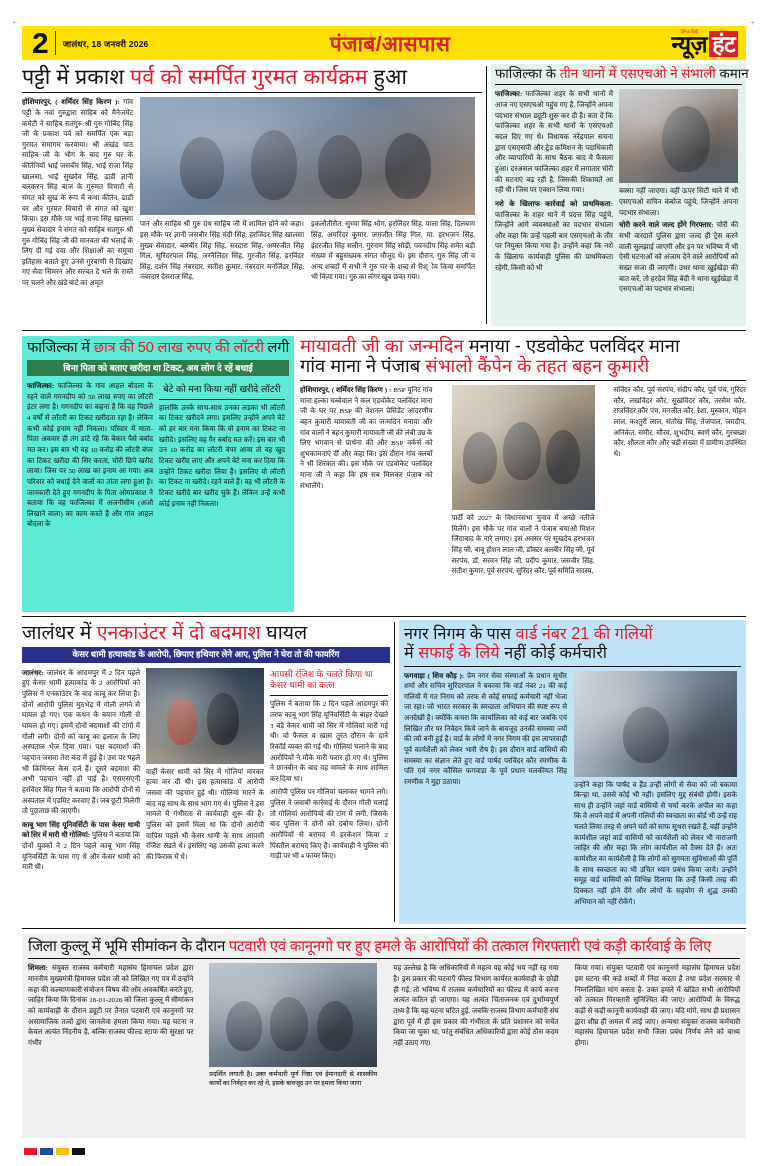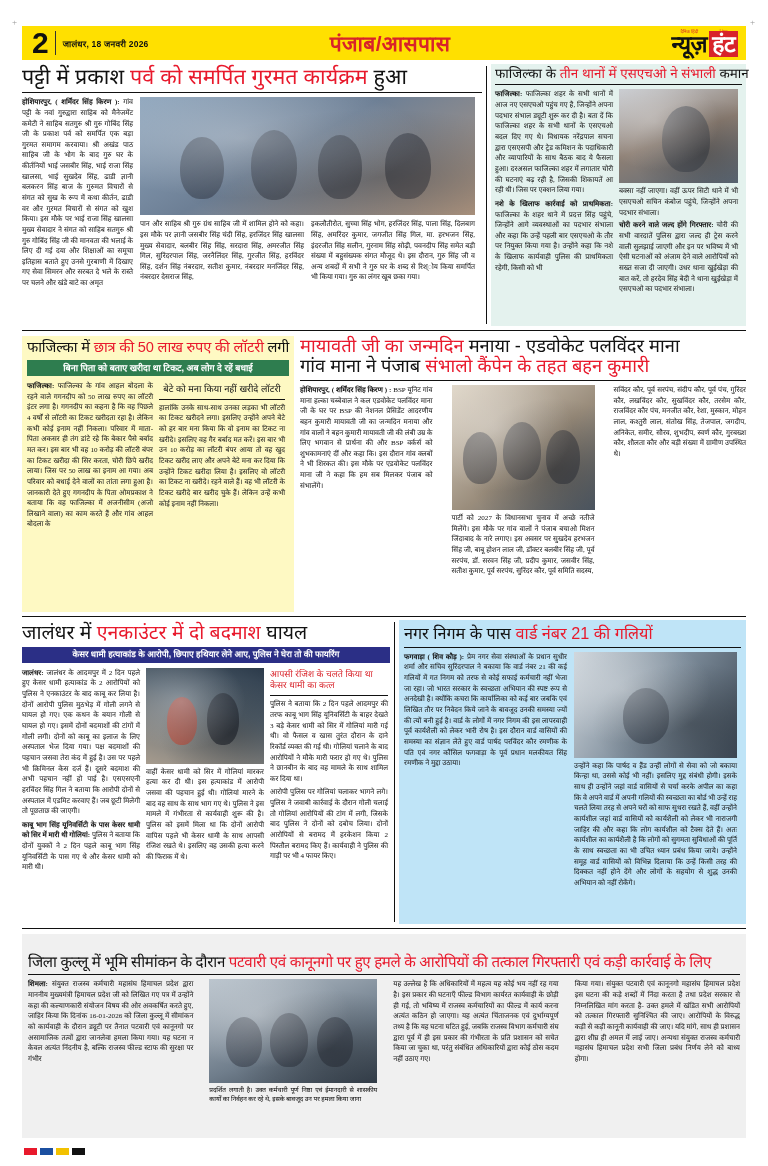--- a/index.html
+++ b/index.html
@@ -100,21 +100,21 @@
     content:""; position:absolute; inset:0;
     background:
       radial-gradient(ellipse at 30% 35%, rgba(255,255,255,.30), transparent 55%),
       radial-gradient(ellipse at 72% 68%, rgba(0,0,0,.25), transparent 60%);
   }
   .photo .fig {
     position:absolute; border-radius:50% 50% 45% 45%;
     background: rgba(40,45,55,.45);
   }
 
-  .tint-pink { background:#fef9c3; }
+  .tint-pink { background:#5eead4; }
   .tint-mint { background:#E4F2EE; }
   .tint-blue { background:#BFE4F7; }
   .tint-grey { background:#F0F0F0; }
 
   .hr-thin { height:1px; background:#111; width:100%; }
 
   .dots { display:flex; gap:3px; }
   .dots i { display:block; width:13px; height:7px; }
 </style>
 </head>
@@ -254,39 +254,40 @@
         <div class="body-txt" style="margin-top:3px;">आरोपी पुलिस पर गोलियां चलाकर भागने लगे। पुलिस ने जवाबी कार्रवाई के दौरान गोली चलाई तो गोलियां आरोपियों की टांग में लगी, जिसके बाद पुलिस ने दोनों को दबोच लिया। दोनों आरोपियों से बरामद में हरकेशन किया 2 पिस्तौल बरामद किए हैं। कार्यवाही ने पुलिस की गाड़ी पर भी 4 फायर किए।</div>
       </div>
     </div>
   </div>
 
   <div style="position:absolute;left:394px;top:622px;width:1px;height:300px;background:#111;"></div>
 
   <div class="block tint-blue" style="left:399px;top:620px;width:347px;height:304px;padding:4px 5px;">
     <div class="hl" style="font-size:16.2px;line-height:1.16;">
       <div><span>नगर निगम के पास </span><span class="r">वार्ड नंबर 21 की गलियों </span></div>
+      <div><span>में </span><span class="r">सफाई के लिये </span><span>नहीं कोई कर्मचारी</span></div>
     </div>
     <div class="hr-thin" style="margin:4px 0 4px;"></div>
 
     <div style="display:flex;gap:7px;">
       <div style="width:163px;">
         <div class="body-txt"><b>फगवाड़ा ( शिव कौड़ ):</b> <span>प्रेम नगर सेवा संस्थाओं के प्रधान सुधीर शर्मा और सचिव सुरिंदरपाल ने बकाया कि वार्ड नंबर 21 की कई गलियों में गत निगम को तरफ से कोई सफाई कर्मचारी नहीं भेजा जा रहा। जो भारत सरकार के स्वच्छता अभियान की स्पष्ट रूप से अनदेखी है। क्योंकि कचरा कि कार्यालिका को कई बार जबकि एवं लिखित तौर पर निवेदन किये जाने के बावजूद उनकी समस्या ज्यों की त्यों बनी हुई है। वार्ड के लोगों में नगर निगम की इस लापरवाही पूर्व कार्यशैली को लेकर भारी रोष है। इस दौरान वार्ड वासियों की समस्या का संज्ञान लेते हुए वार्ड पार्षद परविंदर कौर रमणीक के पति एवं नगर कौंसिल फगवाड़ा के पूर्व प्रधान मलकीयत सिंह रमणीक ने मुद्दा उठाया।</span></div>
       </div>
       <div style="width:163px;">
         <div class="photo p5" style="width:163px;height:106px;">
           <div class="fig" style="left:30%;top:34%;width:46px;height:56px;background:rgba(50,58,70,.5);"></div>
         </div>
         <div class="body-txt" style="margin-top:3px;">उन्होंने कहा कि पार्षद व हैंड उन्हीं लोगों से सेवा को जो बकाया किन्हा था, उससे कोई भी नहीं। इसलिए मुद्द संबंधी होगी। इसके साथ ही उन्होंने जहां वार्ड वासियों से चर्चा करके अपील का कहा कि वे अपने वार्ड में अपनी गलियों की स्वच्छता का बोर्ड भी उन्हें राह चलते लिया तरह से अपने घरों को साफ सुथरा रखते हैं, वहीं उन्होंने कार्यशील जहां वार्ड वासियों को कार्यशैली को लेकर भी नाराजगी जाहिर की और कहा कि लोग कार्यशील को टैक्स देते हैं। अतः कार्यशील का कार्यशैली है कि लोगों को सुगमता सुविधाओं की पूर्ति के साथ स्वच्छता का भी उचित ध्यान प्रबंध किया जाये। उन्होंने समूह वार्ड वासियों को विभिन्न दिलाया कि उन्हें किसी तरह की दिक्कत नहीं होने देंगे और लोगों के सहयोग से शुद्ध उनकी अभियान को नहीं रोकेंगे।</div>
       </div>
     </div>
   </div>
 
   <div style="position:absolute;left:22px;top:928px;width:724px;height:1px;background:#111;"></div>
 
-  <div class="block tint-grey" style="left:22px;top:934px;width:724px;height:204px;padding:20px 6px;">
+  <div class="block tint-grey" style="left:22px;top:934px;width:724px;height:204px;padding:4px 6px;">
     <div class="hl" style="font-size:15.1px;white-space:nowrap;letter-spacing:-.35px;"><span>जिला कुल्लू में भूमि सीमांकन के दौरान </span><span class="r">पटवारी एवं कानूनगो पर हुए हमले के आरोपियों की तत्काल गिरफ्तारी एवं कड़ी कार्रवाई के लिए</span></div>
     <div class="hr-thin" style="margin:4px 0 4px;"></div>
 
     <div style="display:flex;gap:16px;">
       <div style="width:168px;">
         <div class="body-txt"><b>शिमला:</b> <span>संयुक्त राजस्व कर्मचारी महासंघ हिमाचल प्रदेश द्वारा माननीय मुख्यमंत्री हिमाचल प्रदेश जी को लिखित गए पत्र में उन्होंने कहा की कल्याणकारी संयोजन विषय की ओर अवकर्षित करते हुए, जाहिर किया कि दिनांक 16-01-2026 को जिला कुल्लू में सीमांकन को कार्यवाही के दौरान ड्यूटी पर तैनात पटवारी एवं कानूनगो पर असामाजिक तत्वों द्वारा जानलेवा हमला किया गया। यह घटना न केवल अत्यंत निंदनीय है, बल्कि राजस्व फील्ड स्टाफ की सुरक्षा पर गंभीर</span></div>
       </div>
       <div style="width:168px;">
         <div class="photo p6" style="width:168px;height:104px;">
           <div class="fig" style="left:10%;top:36%;width:36px;height:50px;"></div>

